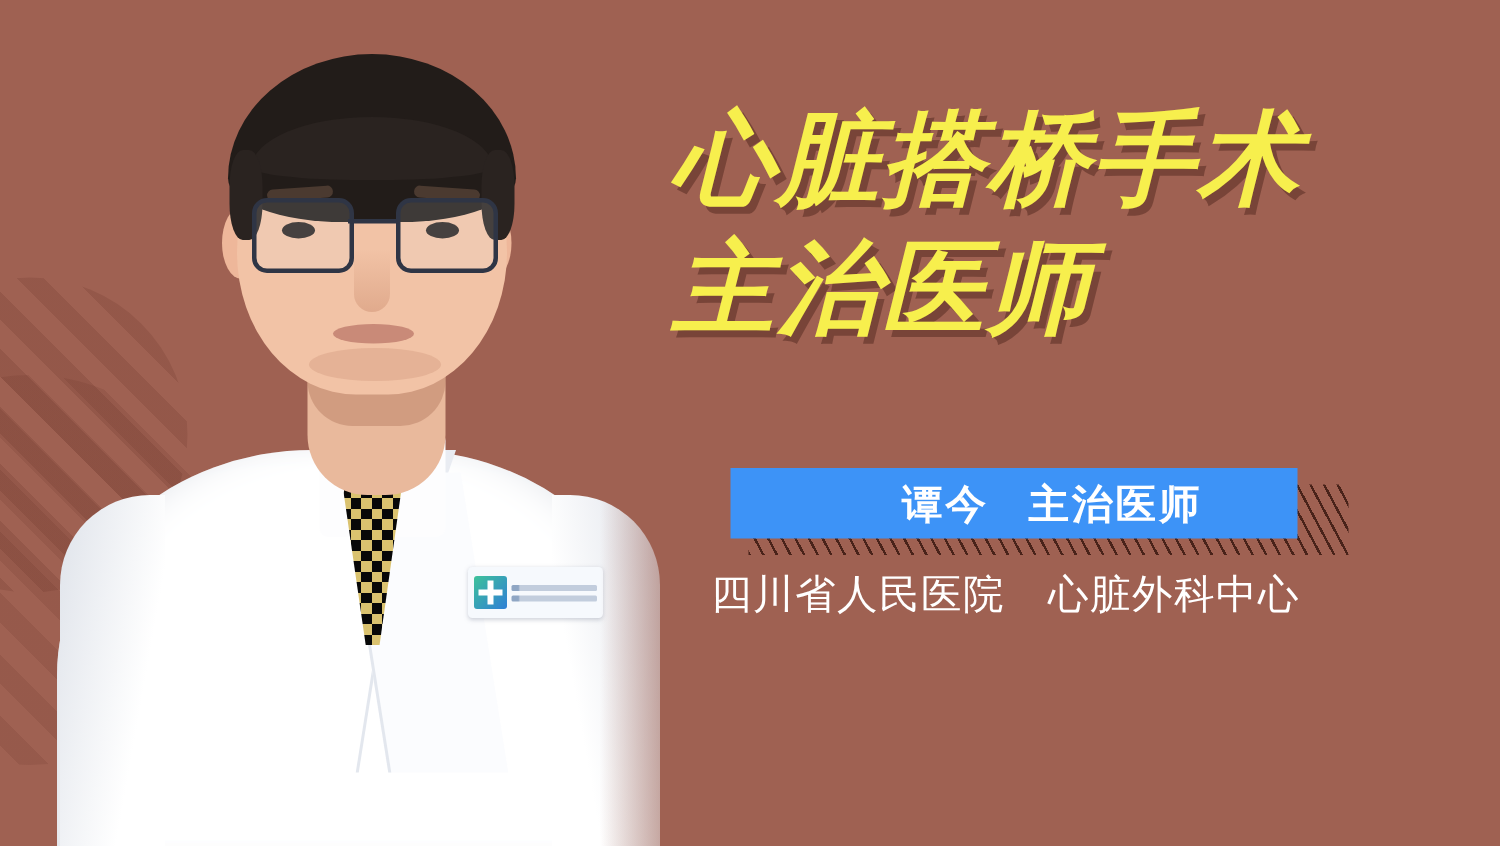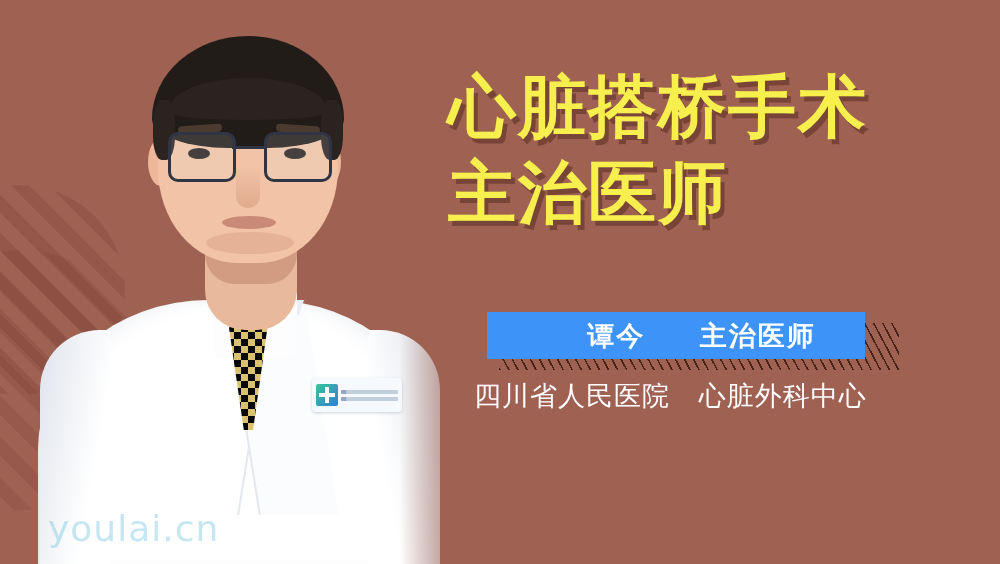--- a/index.html
+++ b/index.html
@@ -363,20 +363,21 @@
     font-weight: 400;
     user-select: none;
   }
 
   
   .title-block {
     position: absolute;
     left: 448px;
     top: 64px;
     width: 520px;
+    font-style: italic;
   }
   .title-line {
     font-size: 68px;
     line-height: 86px;
     font-weight: 700;
     color: #f7ef4d;
     letter-spacing: 2px;
     text-shadow: 4px 5px 0 rgba(74, 34, 24, 0.45);
     white-space: nowrap;
     font-family: "DejaVu Sans", "Liberation Sans", sans-serif;
@@ -418,21 +419,21 @@
     width: 429px;
     height: 47px;
     display: flex;
     align-items: center;
     justify-content: center;
     color: #ffffff;
     font-size: 27px;
     font-weight: 700;
     letter-spacing: 2px;
     white-space: pre;
-    font-family: Liberation Mono, monospace;
+    font-family: Liberation Serif, serif;
   }
 
   .affiliation {
     position: absolute;
     left: 474px;
     top: 378px;
     font-size: 27px;
     color: #ffffff;
     letter-spacing: 1px;
     white-space: pre;
@@ -481,21 +482,20 @@
     <div class="id-badge">
       <div class="id-badge-logo"></div>
       <div class="id-badge-lines">
         <i></i>
         <i></i>
       </div>
     </div>
   </div>
   <div class="photo-feather"></div>
 
-  <div class="watermark">youlai.cn</div>
 
   <div class="title-block">
     <div class="title-line">心脏搭桥手术</div>
     <div class="title-line">主治医师</div>
   </div>
 
   <div class="doctor-bar">
     <div class="doctor-bar-hatch"></div>
     <div class="doctor-bar-fill"></div>
     <div class="doctor-bar-text">谭今   主治医师</div>

